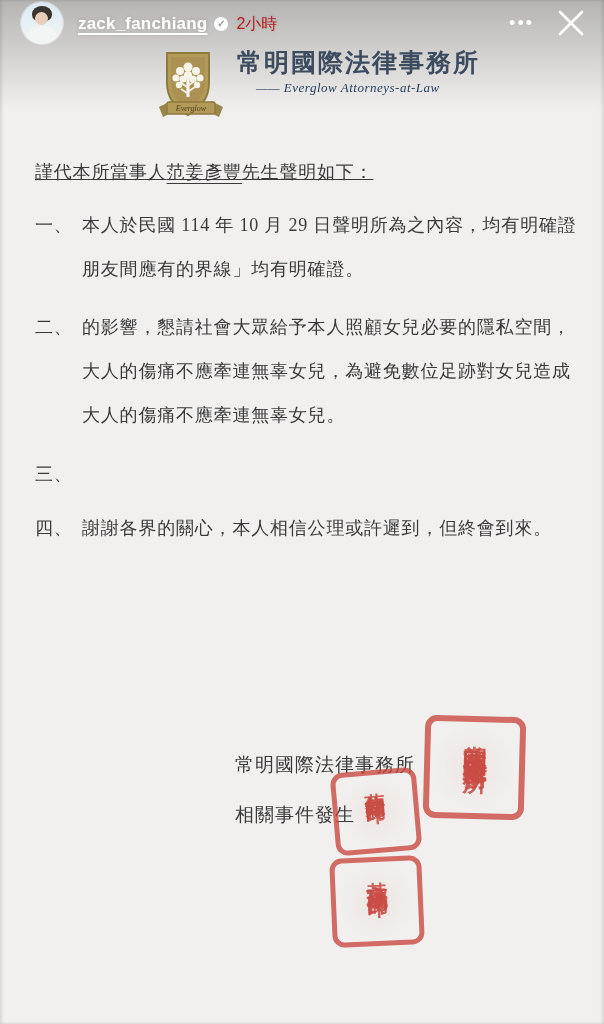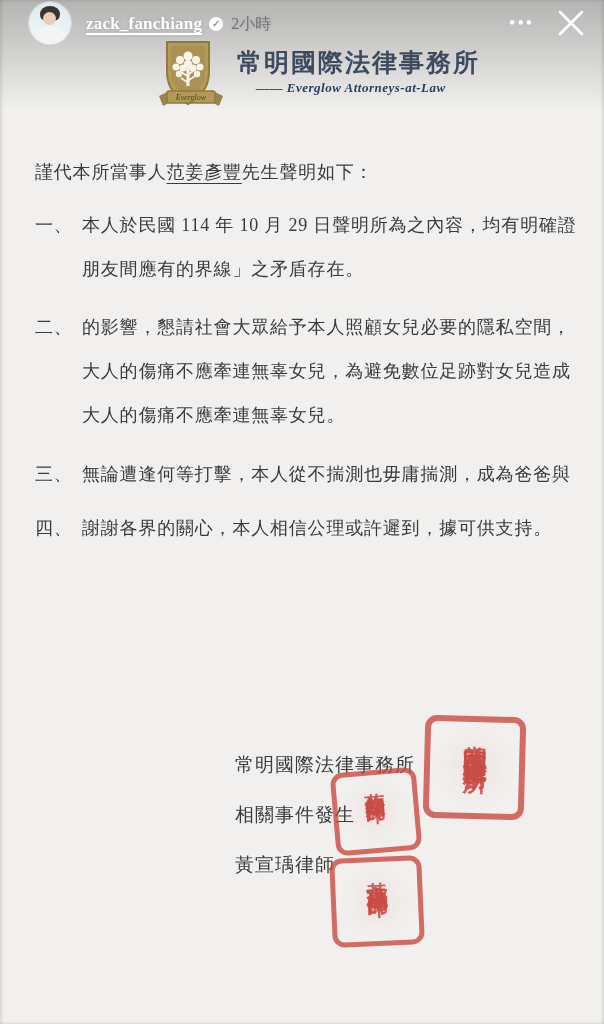--- a/index.html
+++ b/index.html
@@ -9,63 +9,63 @@
     font-family:"Liberation Serif",serif;
     box-shadow:inset 2px 0 3px rgba(0,0,0,.10), inset -2px 0 3px rgba(0,0,0,.10);
   }
   
   .story-gradient{
     position:absolute;top:0;left:0;right:0;height:110px;
     background:linear-gradient(to bottom, rgba(40,40,40,.30), rgba(40,40,40,0));
     pointer-events:none;
   }
   .story-header{
-    position:absolute;top:0;left:8px;right:0;height:48px;
+    position:absolute;top:0;left:0;right:0;height:48px;
     display:flex;align-items:center;
-    font-family:Liberation Serif, serif;z-index:5;
+    font-family:Liberation Sans, sans-serif;z-index:5;
   }
   .avatar{
     position:absolute;left:21px;top:2px;width:42px;height:42px;border-radius:50%;
     background:linear-gradient(180deg,#dce9f2 0%,#e9f1f5 55%,#f3f4f2 100%);
     overflow:hidden;box-shadow:0 0 0 1px rgba(255,255,255,.4);
   }
   .avatar .hair{position:absolute;left:11px;top:4px;width:20px;height:16px;border-radius:50% 50% 46% 46%;background:#3a3330;}
   .avatar .face{position:absolute;left:14px;top:10px;width:13px;height:13px;border-radius:50%;background:#e8cdb8;}
   .avatar .body{position:absolute;left:6px;top:24px;width:30px;height:20px;border-radius:12px 12px 0 0;background:#f3f5f4;}
   .username{
     margin-left:78px;color:#fff;font-weight:700;font-size:17px;letter-spacing:.2px;
     text-decoration:underline;text-underline-offset:4px;text-decoration-thickness:1.5px;
     text-shadow:0 0 4px rgba(0,0,0,.15);
   }
   .verified{
     width:14px;height:14px;border-radius:50%;background:#fdfdfd;margin-left:7px;
     display:inline-flex;align-items:center;justify-content:center;
     color:#9a9a9a;font-size:10px;font-weight:700;line-height:1;
   }
-  .timestamp{margin-left:8px;color:#737373;font-size:16px;text-shadow:0 0 4px rgba(0,0,0,.12);}
+  .timestamp{margin-left:8px;color:#b91c1c;font-size:16px;text-shadow:0 0 4px rgba(0,0,0,.12);}
   .more-btn{position:absolute;right:70px;top:10px;color:#fff;font-size:18px;letter-spacing:2px;cursor:pointer;line-height:26px;}
   .close-btn{position:absolute;right:14px;top:4px;width:38px;height:38px;cursor:pointer;display:flex;align-items:center;justify-content:center;}
   
   .letterhead{position:absolute;top:36px;left:0;width:604px;height:86px;}
-  .logo-shield{position:absolute;left:153px;top:2px;}
+  .logo-shield{position:absolute;left:153px;top:13px;}
   .firm-zh{
     position:absolute;left:237px;top:10px;width:250px;
     font-size:25px;font-weight:700;color:#3c4b5e;letter-spacing:2px;white-space:nowrap;
   }
   .firm-en{
     position:absolute;left:256px;top:44px;width:240px;
-    font-size:13px;font-style:italic;font-weight:700;color:#27405c;letter-spacing:.5px;white-space:nowrap;
+    font-size:13px;font-style:italic;font-weight:400;color:#27405c;letter-spacing:.5px;white-space:nowrap;
   }
   
   .doc-body{
     position:absolute;top:150px;left:35px;width:535px;
     color:#3a3a3c;font-size:18px;letter-spacing:.8px;
   }
   .doc-line{line-height:44px;height:44px;white-space:nowrap;}
-  .intro{margin-bottom:9px;}
+  .intro{margin-bottom:9px;text-decoration:underline;}
   .client-name{text-decoration:underline;text-underline-offset:5px;}
   .item{display:flex;}
   .item + .item{margin-top:0;}
   .item-num{width:47px;flex:none;line-height:44px;}
   .item-lines{flex:1;font-family:Liberation Serif, serif;}
   
   .signature{position:absolute;top:740px;left:235px;color:#3a3a3c;font-size:19px;letter-spacing:1px;}
   .sig-line{height:50px;line-height:50px;white-space:nowrap;}
   
   .seal{
@@ -146,50 +146,48 @@
 
   <div class="doc-body">
     <div class="doc-line intro">
       <span>謹代本所當事人</span><span class="client-name">范姜彥豐</span><span>先生聲明如下：</span>
     </div>
     <div id="statement-items">
         <div class="item" style="margin-top: 0px;">
           <div class="item-num">一、</div>
           <div class="item-lines">
             <div class="doc-line">本人於民國 114 年 10 月 29 日聲明所為之內容，均有明確證</div>
-            <div class="doc-line">朋友間應有的界線」之矛盾存在。</div>
+            <div class="doc-line">朋友間應有的界線」均有明確證。</div>
           </div>
         </div>
         <div class="item" style="margin-top: 14px;">
           <div class="item-num">二、</div>
           <div class="item-lines">
             <div class="doc-line">的影響，懇請社會大眾給予本人照顧女兒必要的隱私空間，</div>
             <div class="doc-line">大人的傷痛不應牽連無辜女兒，為避免數位足跡對女兒造成</div>
             <div class="doc-line">大人的傷痛不應牽連無辜女兒。</div>
           </div>
         </div>
         <div class="item" style="margin-top: 15px;">
           <div class="item-num">三、</div>
           <div class="item-lines">
-            <div class="doc-line">無論遭逢何等打擊，本人從不揣測也毋庸揣測，成為爸爸與</div>
           </div>
         </div>
         <div class="item" style="margin-top: 10px;">
           <div class="item-num">四、</div>
           <div class="item-lines">
-            <div class="doc-line">謝謝各界的關心，本人相信公理或許遲到，據可供支持。</div>
+            <div class="doc-line">謝謝各界的關心，本人相信公理或許遲到，但終會到來。</div>
           </div>
         </div>
       </div>
   </div>
 
   <div class="signature">
     <div class="sig-line">常明國際法律事務所</div>
     <div class="sig-line">相關事件發生</div>
-    <div class="sig-line">黃宣瑀律師</div>
   </div>
 
   <div class="seal seal-firm">
     <div class="seal-text">常明國際法律事務所</div>
   </div>
   <div class="seal seal-att1">
     <div class="seal-text">蔡鈞如律師印</div>
   </div>
   <div class="seal seal-att2">
     <div class="seal-text">黃宣瑀律師印</div>

